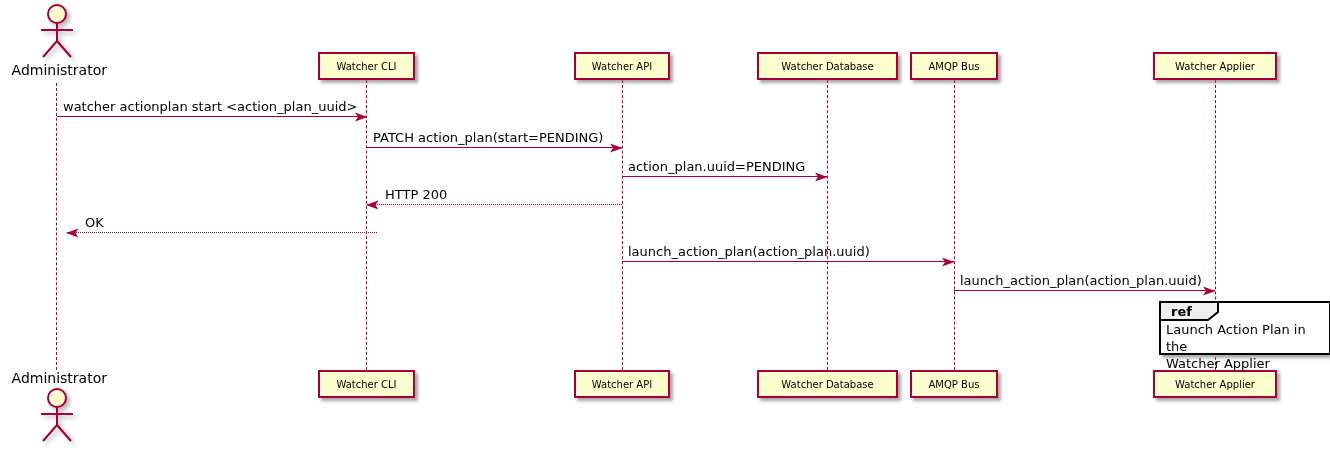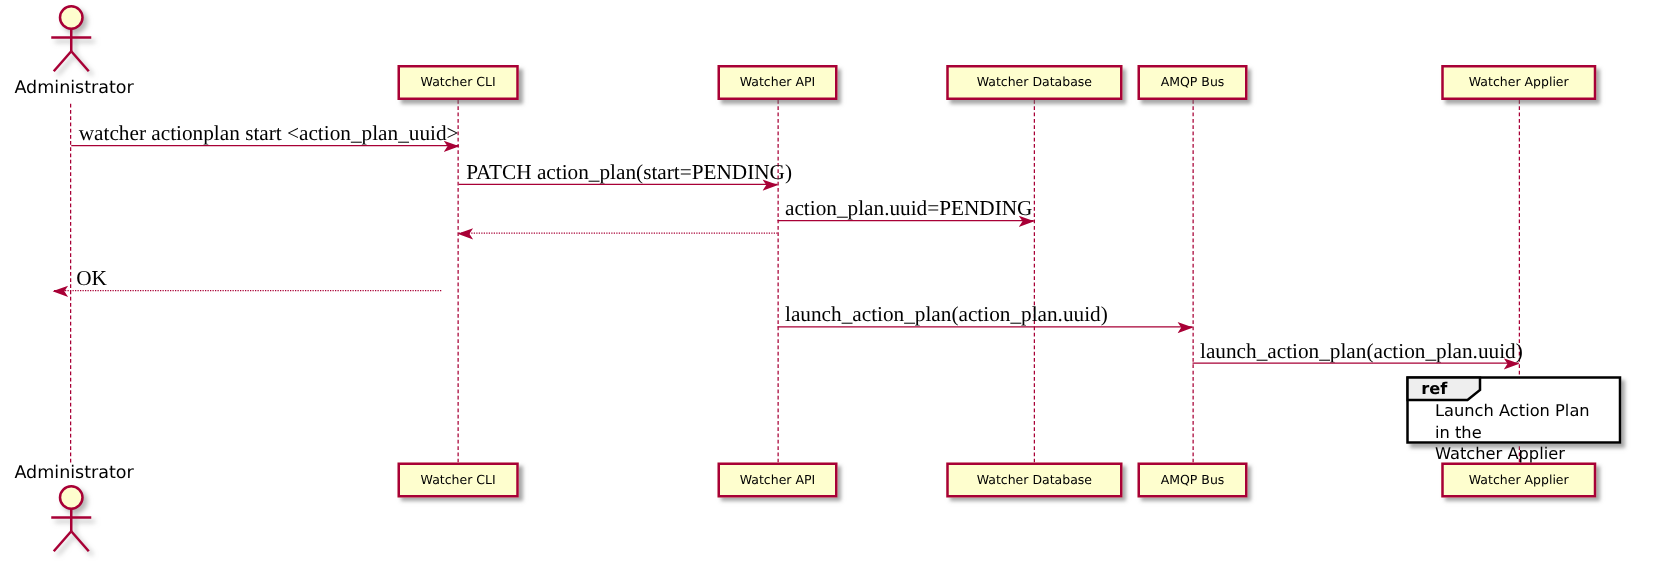--- a/index.html
+++ b/index.html
@@ -17,42 +17,42 @@
   }
   .lifeline {
     position:absolute; width:0; border-left:1px dashed #A80036;
   }
   .actor-label {
     position:absolute; font-size:14px; text-align:right; white-space:nowrap;
   }
   .actor-fig { position:absolute; filter:drop-shadow(3px 3px 2px rgba(110,110,110,0.5)); }
   .msg { position:absolute; }
   .msg-label {
-    font-size:17px; height:17px; line-height:17px; white-space:nowrap;
-    padding-left:6px; margin-bottom:1px;font-family:Liberation Serif, serif;
+    font-size:13px; height:17px; line-height:17px; white-space:nowrap;
+    padding-left:6px; margin-bottom:1px;
   }
   .msg-label.indent { padding-left:18px; }
   .msg-line { position:relative; height:0; border-top:1px solid #A80036; }
   .msg-line.dotted { border-top-style:dotted; }
   .ah { position:absolute; top:-5px; }
   .ah.right { right:-1px; }
   .ah.left { left:-1px; }
   .refbox {
     position:absolute; box-sizing:border-box; background:#ffffff;
     border:2px solid #000000; z-index:3;
     box-shadow:3px 3px 3px rgba(110,110,110,0.6);
   }
   .ref-tab { position:absolute; top:-2px; left:-2px; }
   .ref-tab-text {
     position:absolute; top:0px; left:10px; font-size:13px; font-weight:bold;
     line-height:18px;
   }
   .ref-body {
     position:absolute; top:17px; left:0; right:0;
-    font-size:13px; line-height:17px; padding:1px 21px;
+    font-size:13px; line-height:17px; padding:1px 5px;
     white-space:pre-line;
   }
 </style>
 </head>
 <body>
 
 <div class="diagram">
 
   <div class="lifeline" style="left:56px;top:83px;height:287px;"></div>
   <div class="lifeline" style="left:366px;top:80px;height:290px;"></div>
@@ -112,28 +112,29 @@
   <div class="msg" style="left:622px;top:158px;width:205px;">
     <div class="msg-label">action_plan.uuid=PENDING</div>
     <div class="msg-line solid">
       <svg class="ah right" width="13" height="10" viewBox="0 0 13 10">
           <polygon points="0,0.5 12.5,5 0,9.5 3,5" fill="#A80036"></polygon>
         </svg>
     </div>
   </div>
 
   <div class="msg" style="left:367px;top:186px;width:255px;">
+    <div class="msg-label indent">HTTP 200</div>
     <div class="msg-line dotted">
       <svg class="ah left" width="13" height="10" viewBox="0 0 13 10">
           <polygon points="12.5,0.5 0,5 12.5,9.5 9.5,5" fill="#A80036"></polygon>
         </svg>
     </div>
   </div>
 
-  <div class="msg" style="left:43px;top:214px;width:310px;">
+  <div class="msg" style="left:67px;top:214px;width:310px;">
     <div class="msg-label indent">OK</div>
     <div class="msg-line dotted">
       <svg class="ah left" width="13" height="10" viewBox="0 0 13 10">
           <polygon points="12.5,0.5 0,5 12.5,9.5 9.5,5" fill="#A80036"></polygon>
         </svg>
     </div>
   </div>
 
   <div class="msg" style="left:622px;top:243px;width:332px;">
     <div class="msg-label">launch_action_plan(action_plan.uuid)</div>
@@ -146,21 +147,21 @@
 
   <div class="msg" style="left:954px;top:272px;width:261px;">
     <div class="msg-label">launch_action_plan(action_plan.uuid)</div>
     <div class="msg-line solid">
       <svg class="ah right" width="13" height="10" viewBox="0 0 13 10">
           <polygon points="0,0.5 12.5,5 0,9.5 3,5" fill="#A80036"></polygon>
         </svg>
     </div>
   </div>
 
-  <div class="refbox" style="left:1125px;top:301px;width:172px;height:54px;">
+  <div class="refbox" style="left:1159px;top:301px;width:172px;height:54px;">
     <svg class="ref-tab" width="62" height="21" viewBox="0 0 62 21">
       <path d="M1,1 H59 V11 L49,19 H1 Z" fill="#EEEEEE" stroke="#000000" stroke-width="2"></path>
     </svg>
     <div class="ref-tab-text">ref</div>
     <div class="ref-body">Launch Action Plan in the
 Watcher Applier</div>
   </div>
 
 </div>
 

